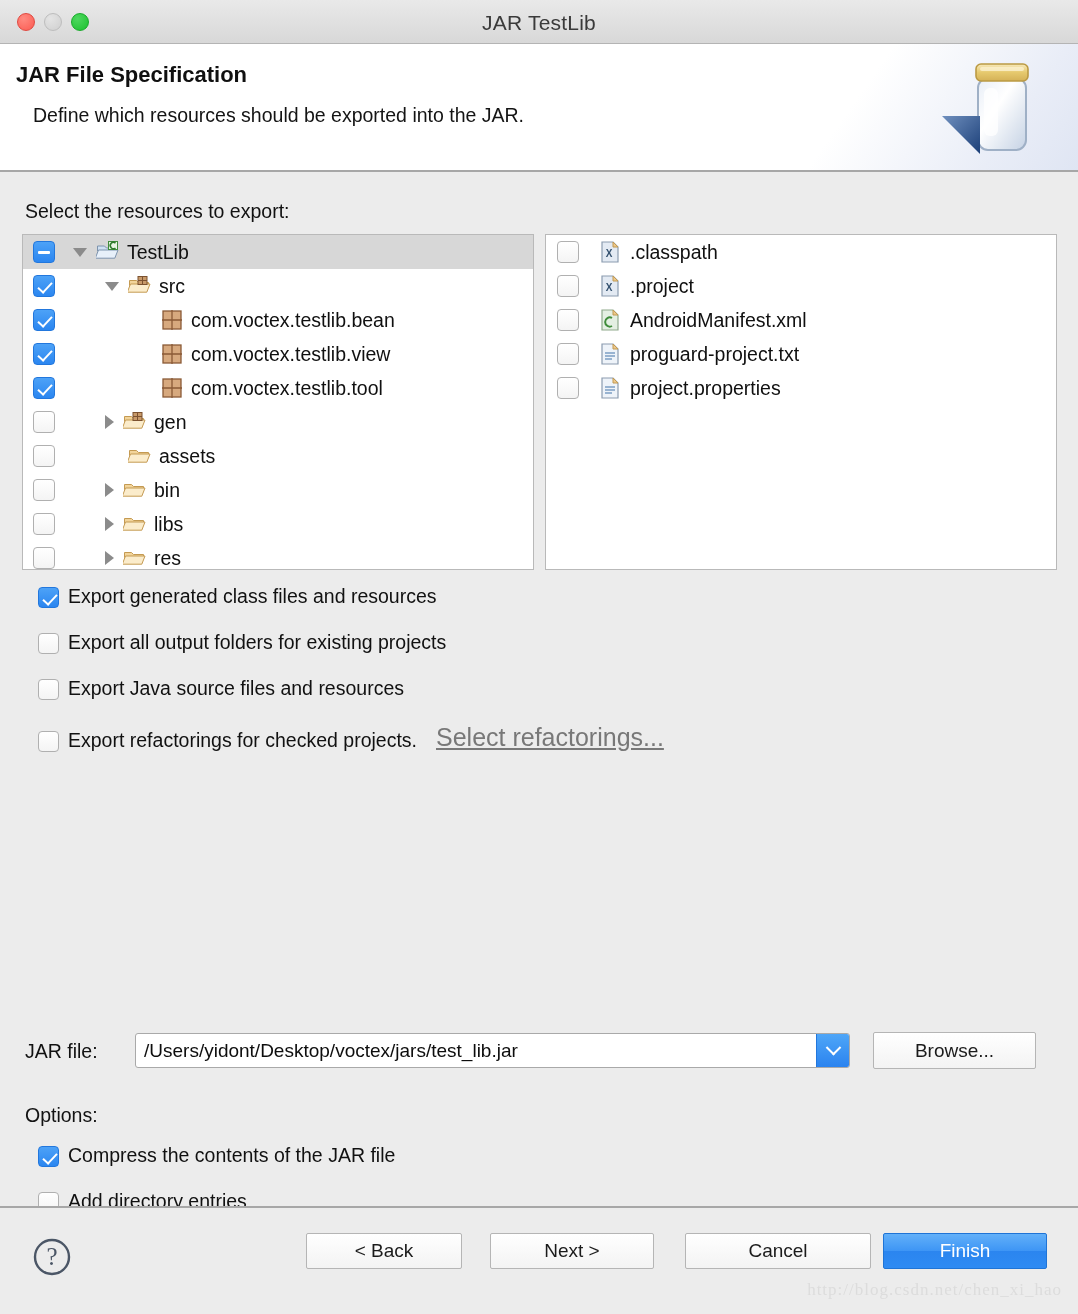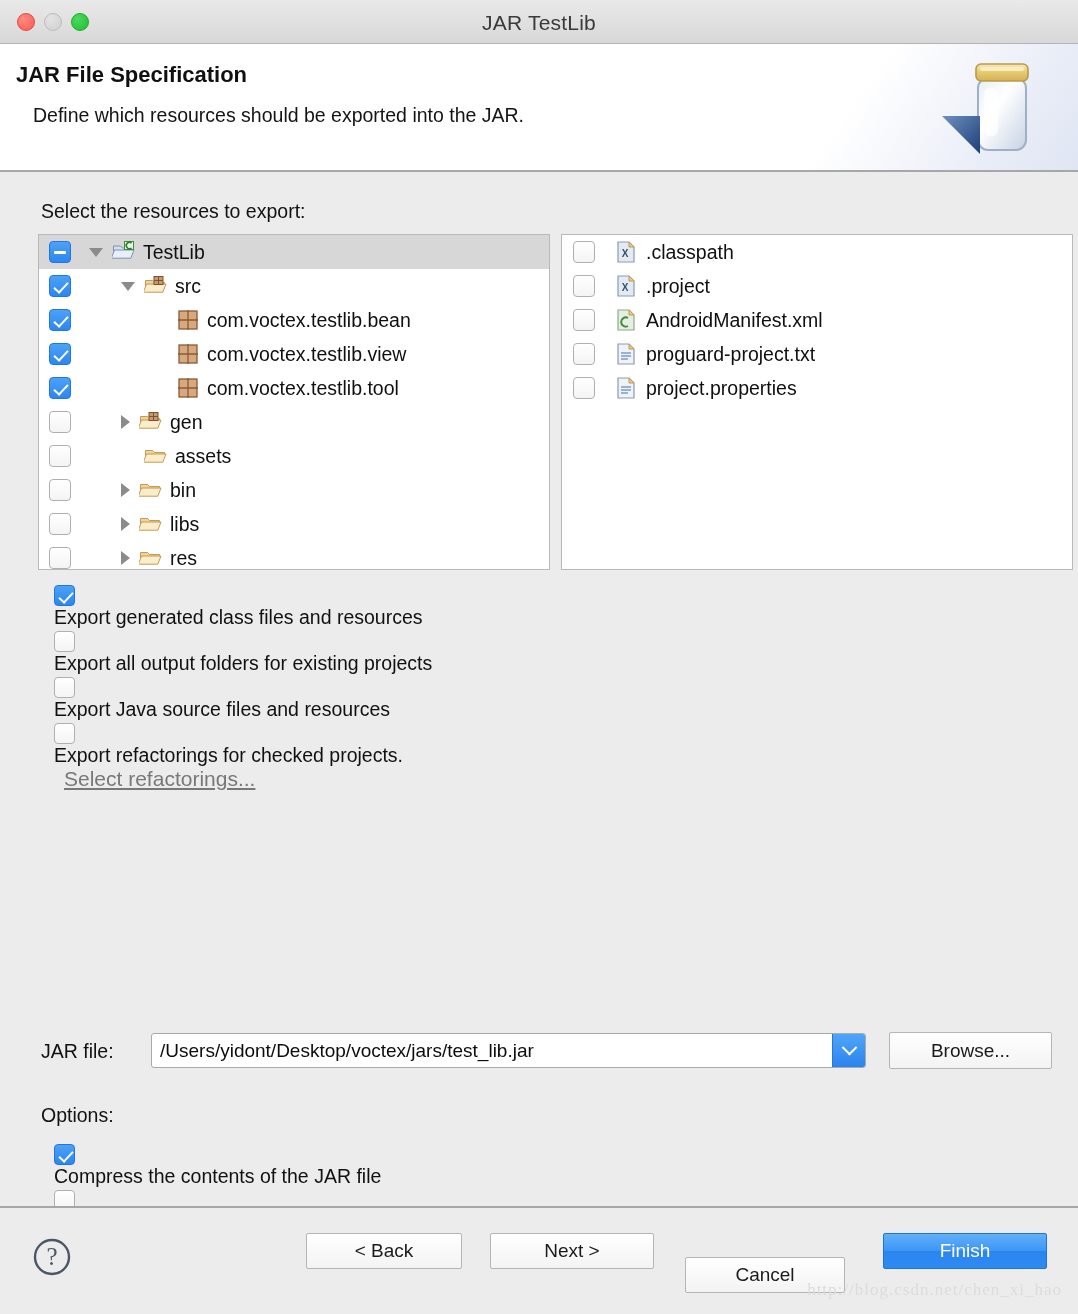--- a/index.html
+++ b/index.html
@@ -87,21 +87,20 @@
     width: 120px; height: 110px;
   }
 
   
   .body {
     position: relative;
     padding: 0 0 8px 0;
     background: #ececec;
     height: 780px;
     box-sizing: border-box;
-    margin-left: 16px;
   }
   .section-label {
     position: absolute;
     font-size: 19.5px;
     color: #121212;
   }
 
   
   .panel {
     position: absolute;
@@ -177,32 +176,31 @@
   .row-label {
     font-size: 19.5px;
     color: #101010;
     white-space: nowrap;
   }
 
   
   .optrow {
     position: absolute;
     display: flex;
-    align-items: flex-start;
-    gap: 0;
-    flex-direction: column;
+    align-items: flex-end;
+    gap: 9px;
   }
   .optrow .cb { width: 21px; height: 21px; }
   .optrow .lbl {
     font-size: 19.5px;
     color: #111;
     white-space: nowrap;
   }
   .link {
-    font-size: 21px;
+    font-size: 25px;
     color: #787878;
     text-decoration: underline;
     margin-left: 10px;
     cursor: pointer;
     white-space: nowrap;
   }
 
   
   .jarlabel { position: absolute; left: 25px; top: 868px; font-size: 19.5px; color: #111; }
   .combo {
@@ -267,21 +265,21 @@
     border-top: 2px solid #a7a7a7;
   }
   .help {
     position: absolute;
     left: 33px; top: 30px;
     width: 38px; height: 38px;
   }
   .footer .btn { position: absolute; top: 25px; height: 36px; }
   .b-back   { left: 306px; width: 156px; }
   .b-next   { left: 490px; width: 164px; }
-  .b-cancel { left: 685px; width: 160px; margin-top: 24px; }
+  .b-cancel { left: 685px; width: 186px; }
   .b-finish {
     left: 883px; width: 164px;
     background: linear-gradient(to bottom, #62b0f9 0%, #3d95f5 50%, #2b85ef 51%, #2e8bf3 100%);
     border: 1px solid #1f74d6;
     color: #ffffff;
   }
   .watermark {
     position: absolute;
     right: 16px; bottom: 14px;
     font-family: "Liberation Serif", serif;

